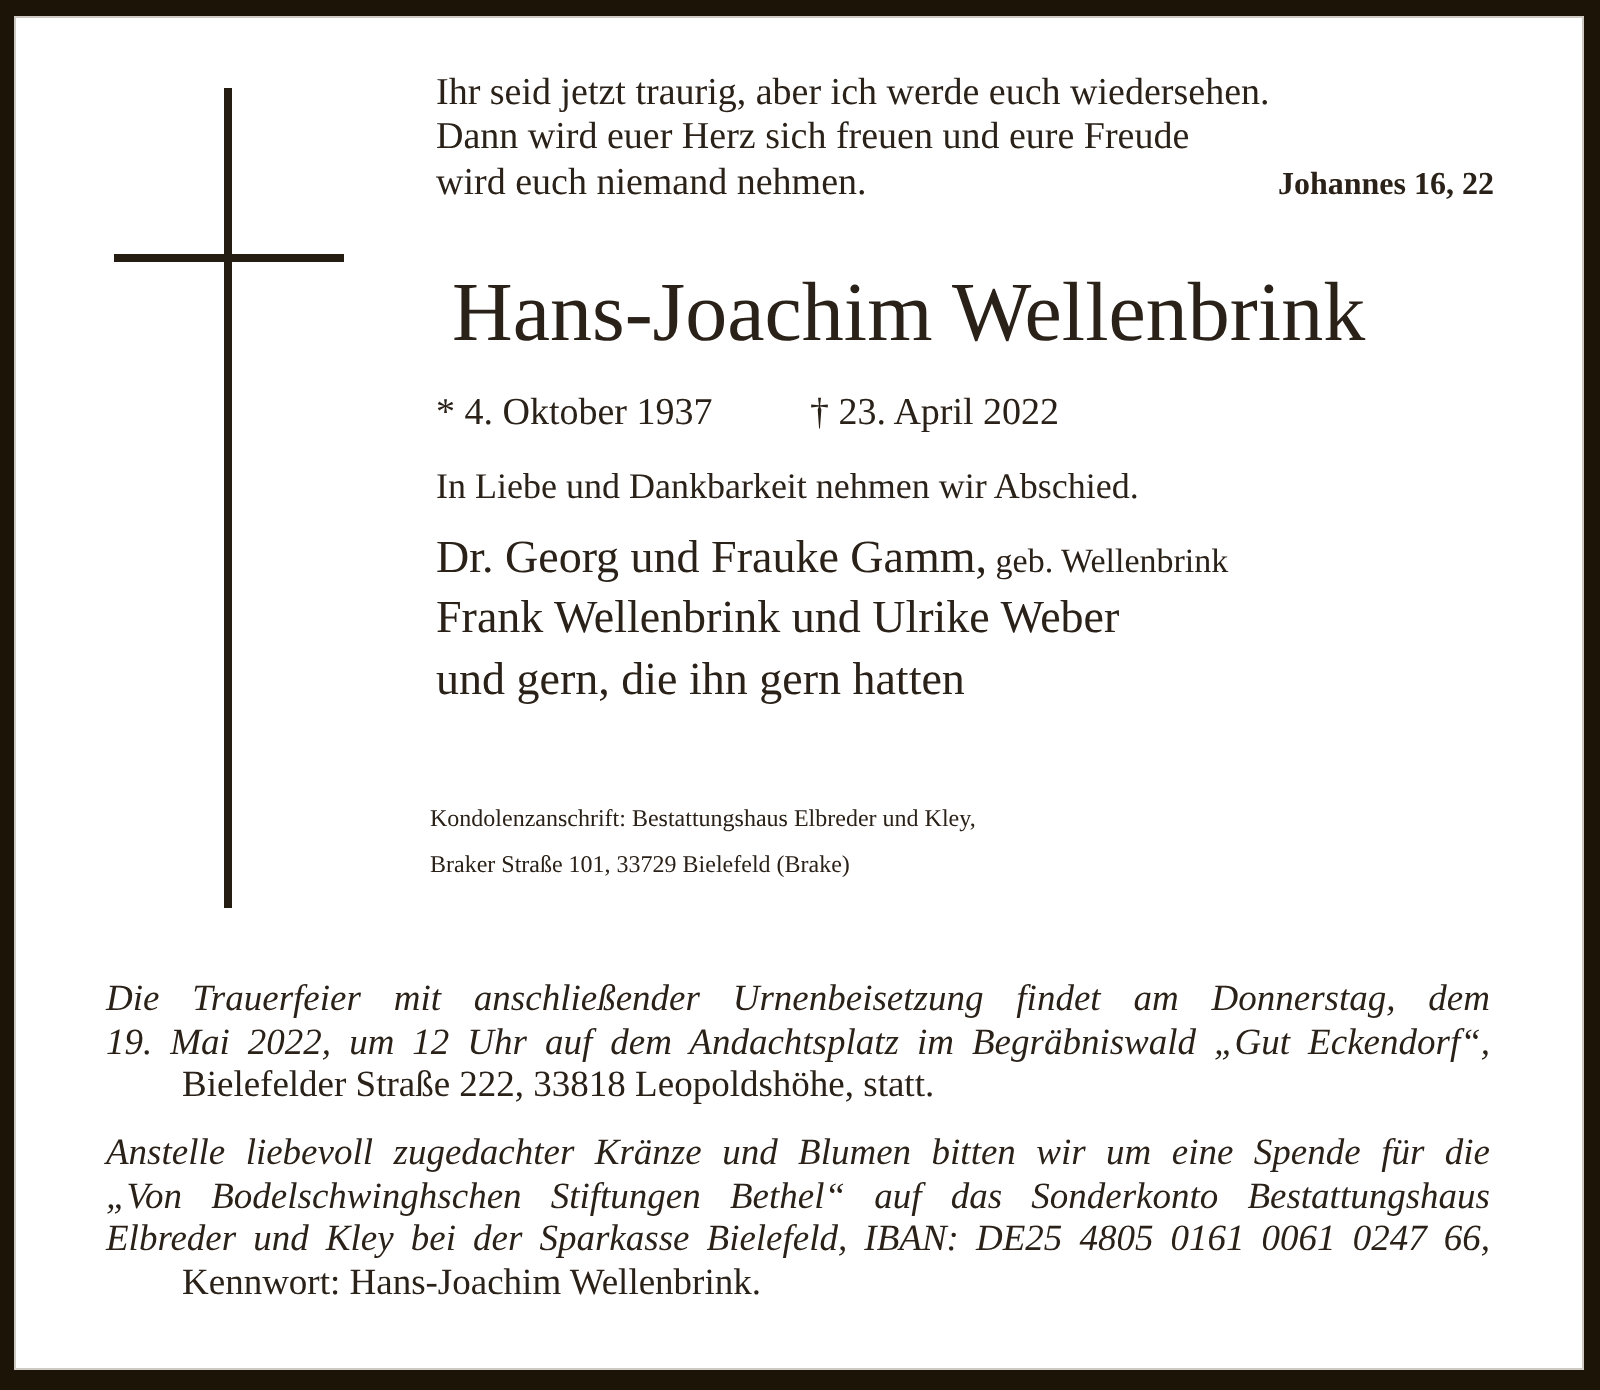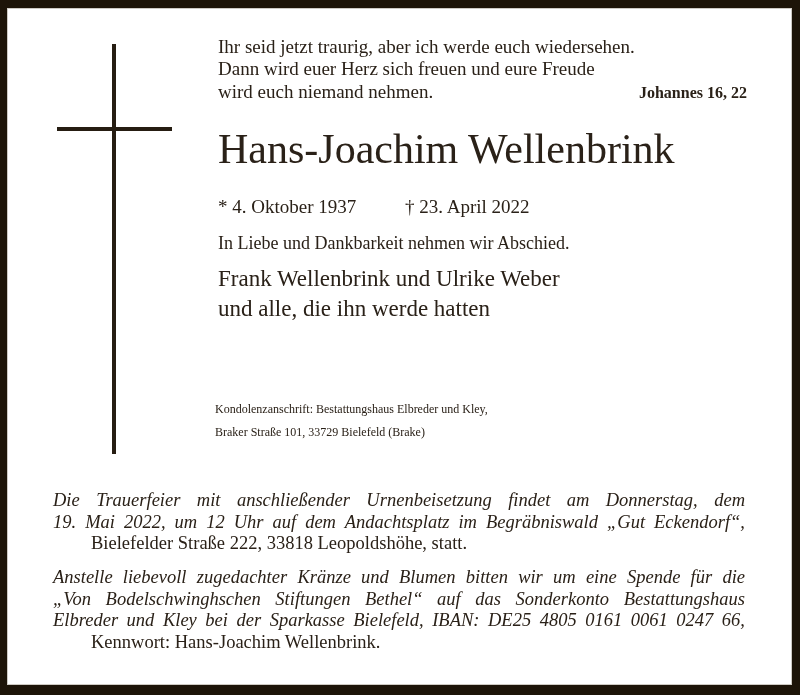--- a/index.html
+++ b/index.html
@@ -16,21 +16,21 @@
     pointer-events:none;
   }
   .cross-v { position:absolute; left:112px; top:44px; width:4px; height:410px; background:#261d12; }
   .cross-h { position:absolute; left:57px; top:127px; width:115px; height:4px; background:#261d12; }
 
   .verse { position:absolute; left:218px; top:36px; width:529px; font-size:19px; line-height:22.3px; }
   .verse-l3 { display:flex; align-items:baseline; }
   .verse-ref { margin-left:auto; font-size:16px;font-weight:bold; }
 
   .title {
-    position:absolute; left:218px; top:128px; margin:0;
+    position:absolute; left:218px; top:128px; margin:8px;
     font-size:42px; line-height:42px; font-weight:normal; white-space:nowrap;
   }
 
   .dates { position:absolute; left:218px; top:180px; font-size:19px; line-height:22px; white-space:nowrap;margin-top:16px; }
   .birth { display:inline-block; width:187px; }
 
   .intro { position:absolute; left:218px; top:232px; font-size:18px; line-height:22px; }
 
   .mourners { position:absolute; left:218px; top:265px; font-size:23px; line-height:28.3px; }
   .mourner-suffix { font-size:17px; }
@@ -65,24 +65,27 @@
 <h1 class="title">Hans-Joachim Wellenbrink</h1>
 
 <div class="dates">
   <span class="birth">* 4. Oktober 1937</span><span class="death">† 23. April 2022</span>
 </div>
 
 <div class="intro">In Liebe und Dankbarkeit nehmen wir Abschied.</div>
 
 <div class="mourners">
   <div class="mourner-line">
+    <span>Dr. Georg und Frauke Gamm,</span><span class="mourner-suffix"> geb. Wellenbrink</span>
+  </div>
+  <div class="mourner-line">
     <span>Frank Wellenbrink und Ulrike Weber</span><span class="mourner-suffix"></span>
   </div>
   <div class="mourner-line">
-    <span>und alle, die ihn werde hatten</span><span class="mourner-suffix"></span>
+    <span>und gern, die ihn gern hatten</span><span class="mourner-suffix"></span>
   </div>
 </div>
 
 <div class="condolence">
   <div class="condolence-line">Kondolenzanschrift: Bestattungshaus Elbreder und Kley,</div>
   <div class="condolence-line">Braker Straße 101, 33729 Bielefeld (Brake)</div>
 </div>
 
 <div class="para para1">
   <div class="jline">Die Trauerfeier mit anschließender Urnenbeisetzung findet am Donnerstag, dem</div>

